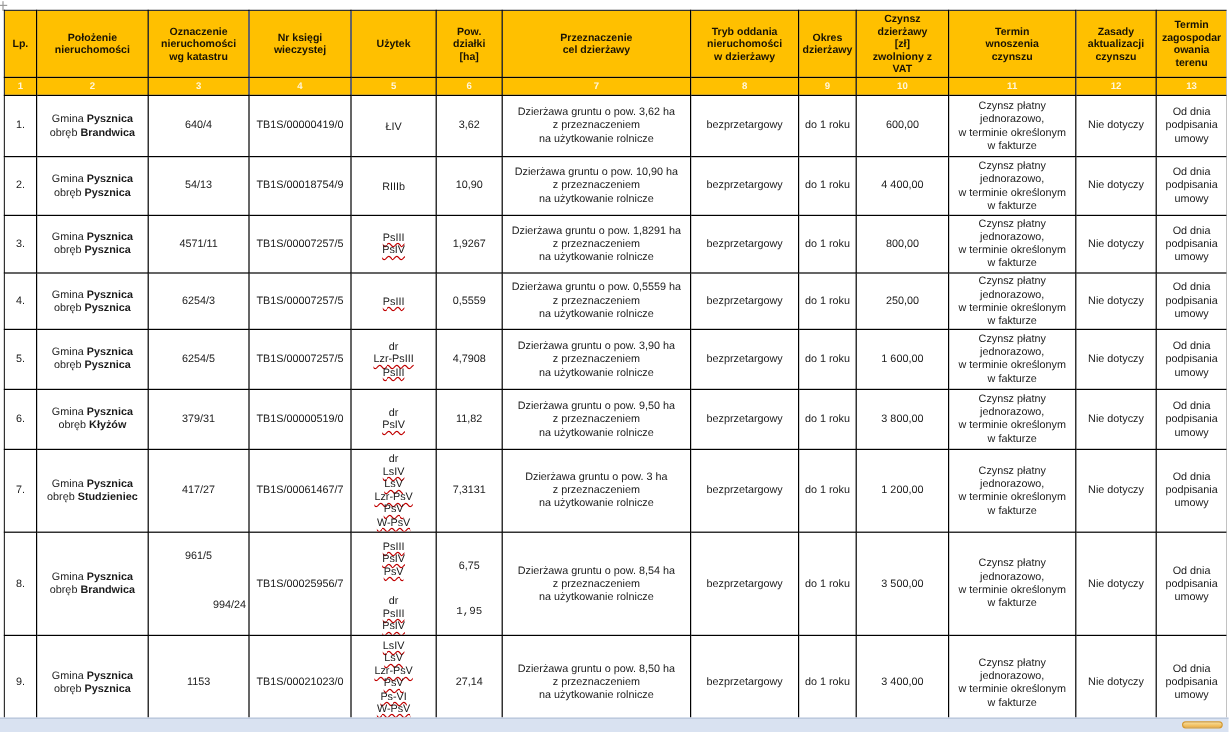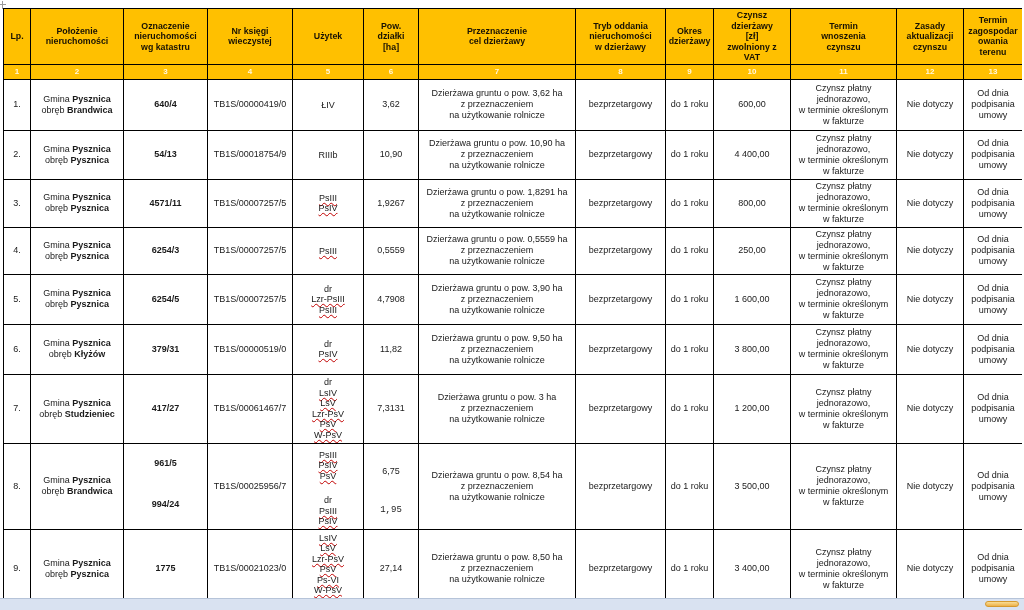--- a/index.html
+++ b/index.html
@@ -23,35 +23,35 @@
   }
   th {
     background:#FFC000; color:#181204; font-weight:bold;
     font-size:8.8px; line-height:10.6px; padding:1px;
   }
   .numrow td {
     background:#FFC000; color:#FFF6DC; font-weight:bold;
     font-size:8px; line-height:9px; height:15px; padding:0;
   }
   .preline { white-space:pre-line; }
-  .bold { font-weight:bold; }
+  .bold { font-weight:normal; }
   .loc b { font-weight:bold; }
   .uz-item { display:block; line-height:10.5px; }
   .squiggle {
     text-decoration-line:underline; text-decoration-style:wavy;
     text-decoration-color:#C00000; text-decoration-thickness:1px;
     text-underline-offset:1px;
     text-align:center;
   }
   .sp { height:14px; }
   td.top { vertical-align:top; }
   .pt6  { padding-top:6px; }
   .pt14 { padding-top:14px; }
   .pt22 { padding-top:22px; }
-  .gap30 { margin-top:30px; }
+  .gap30 { margin-top:30px;text-align:right; }
   .gap28 { margin-top:28px;font-family:Liberation Mono, monospace; }
   .pt3 { padding-top:3px; }
 
   tr.r-head  th { height:54px; }
   tr.r1 td { height:51px; }
   tr.r2 td { height:49px; }
   tr.r3 td { height:48px; }
   tr.r4 td { height:43px; }
   tr.r5 td { height:50px; }
   tr.r6 td { height:50px; }
@@ -369,21 +369,21 @@
 w fakturze</td>
         <td>Nie dotyczy</td>
         <td class="preline">Od dnia
 podpisania
 umowy</td>
       </tr>
 
       <tr class="r9">
         <td>9.</td>
         <td class="loc"><span>Gmina </span><b>Pysznica</b><br><span>obręb </span><b>Pysznica</b></td>
-        <td class="bold">1775</td>
+        <td class="bold">1153</td>
         <td>TB1S/00021023/0</td>
         <td class="top pt3">
               <span class="uz-item squiggle">LsIV</span>
               <span class="uz-item squiggle">LsV</span>
               <span class="uz-item squiggle">Lzr-PsV</span>
               <span class="uz-item squiggle">PsV</span>
               <span class="uz-item squiggle">Ps-VI</span>
               <span class="uz-item squiggle">W-PsV</span>
               <span class="uz-item squiggle">W-PsVI</span>
             </td>

